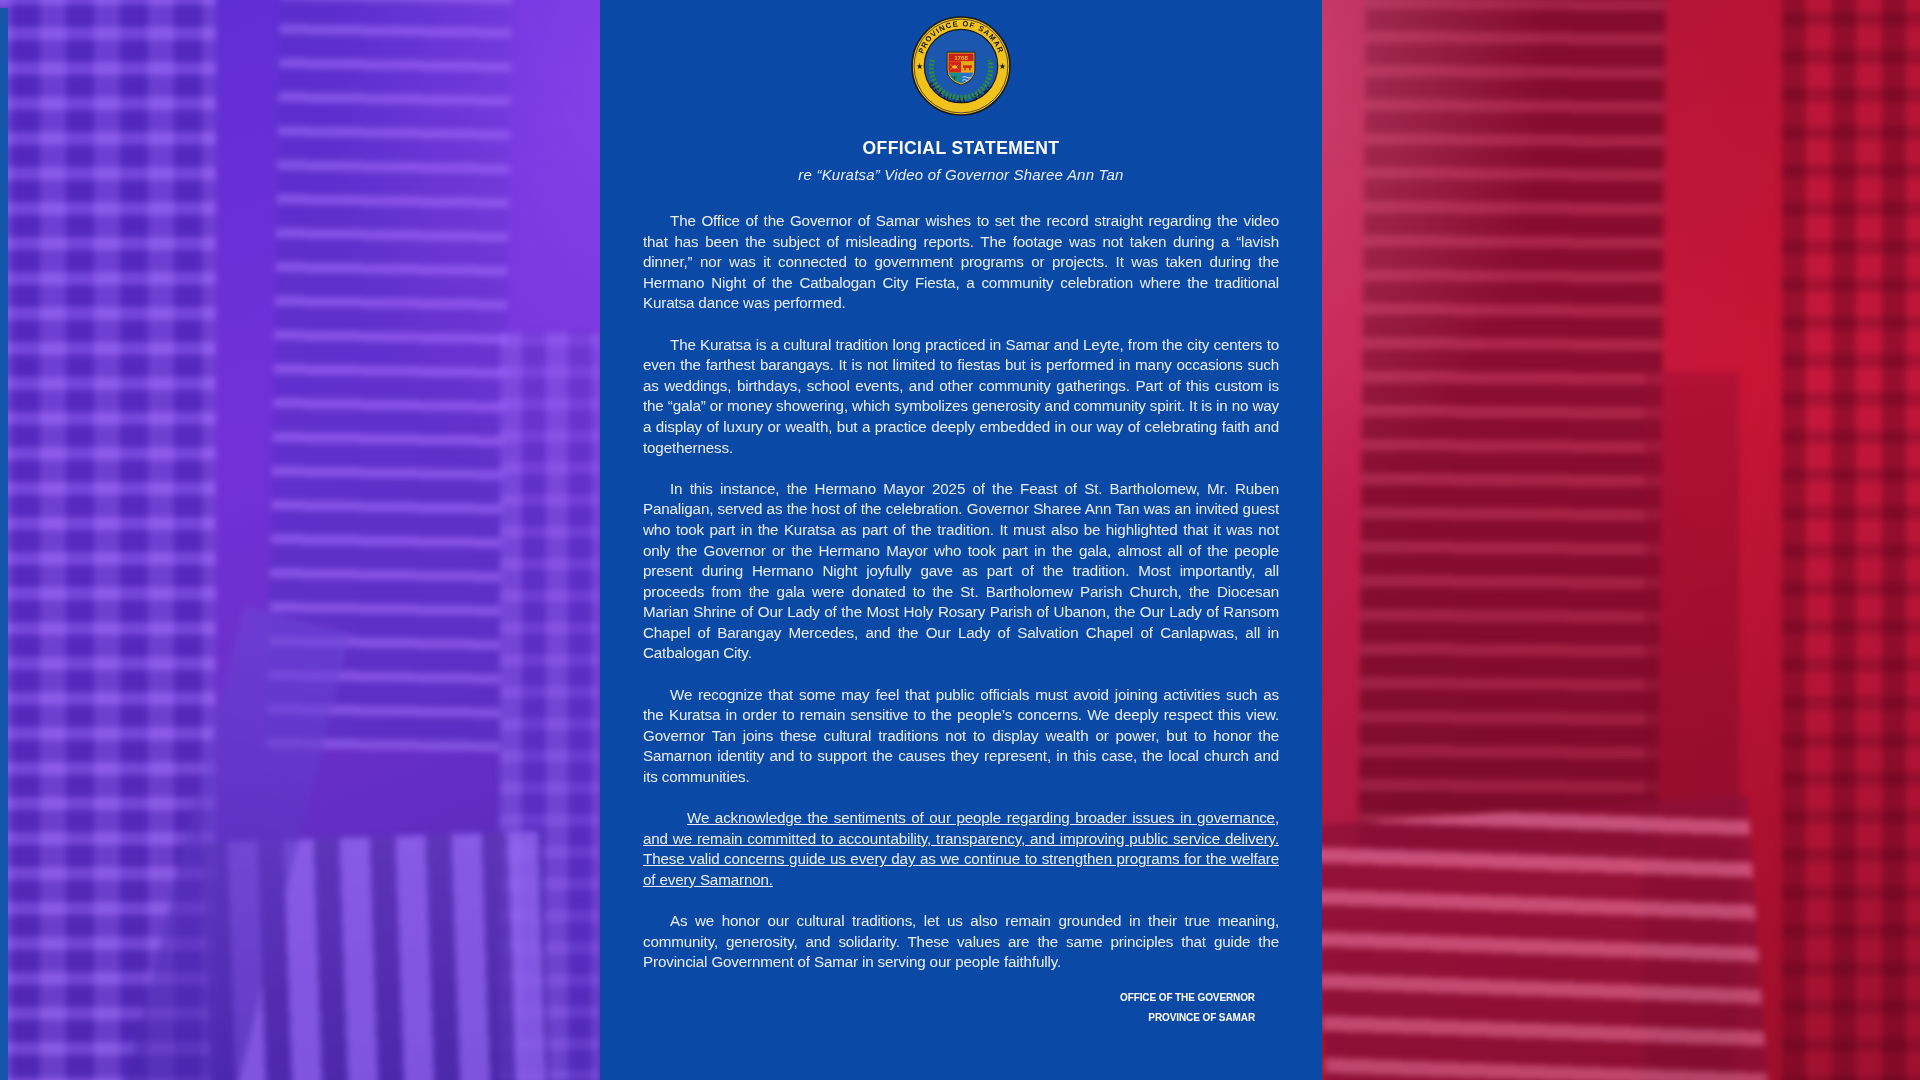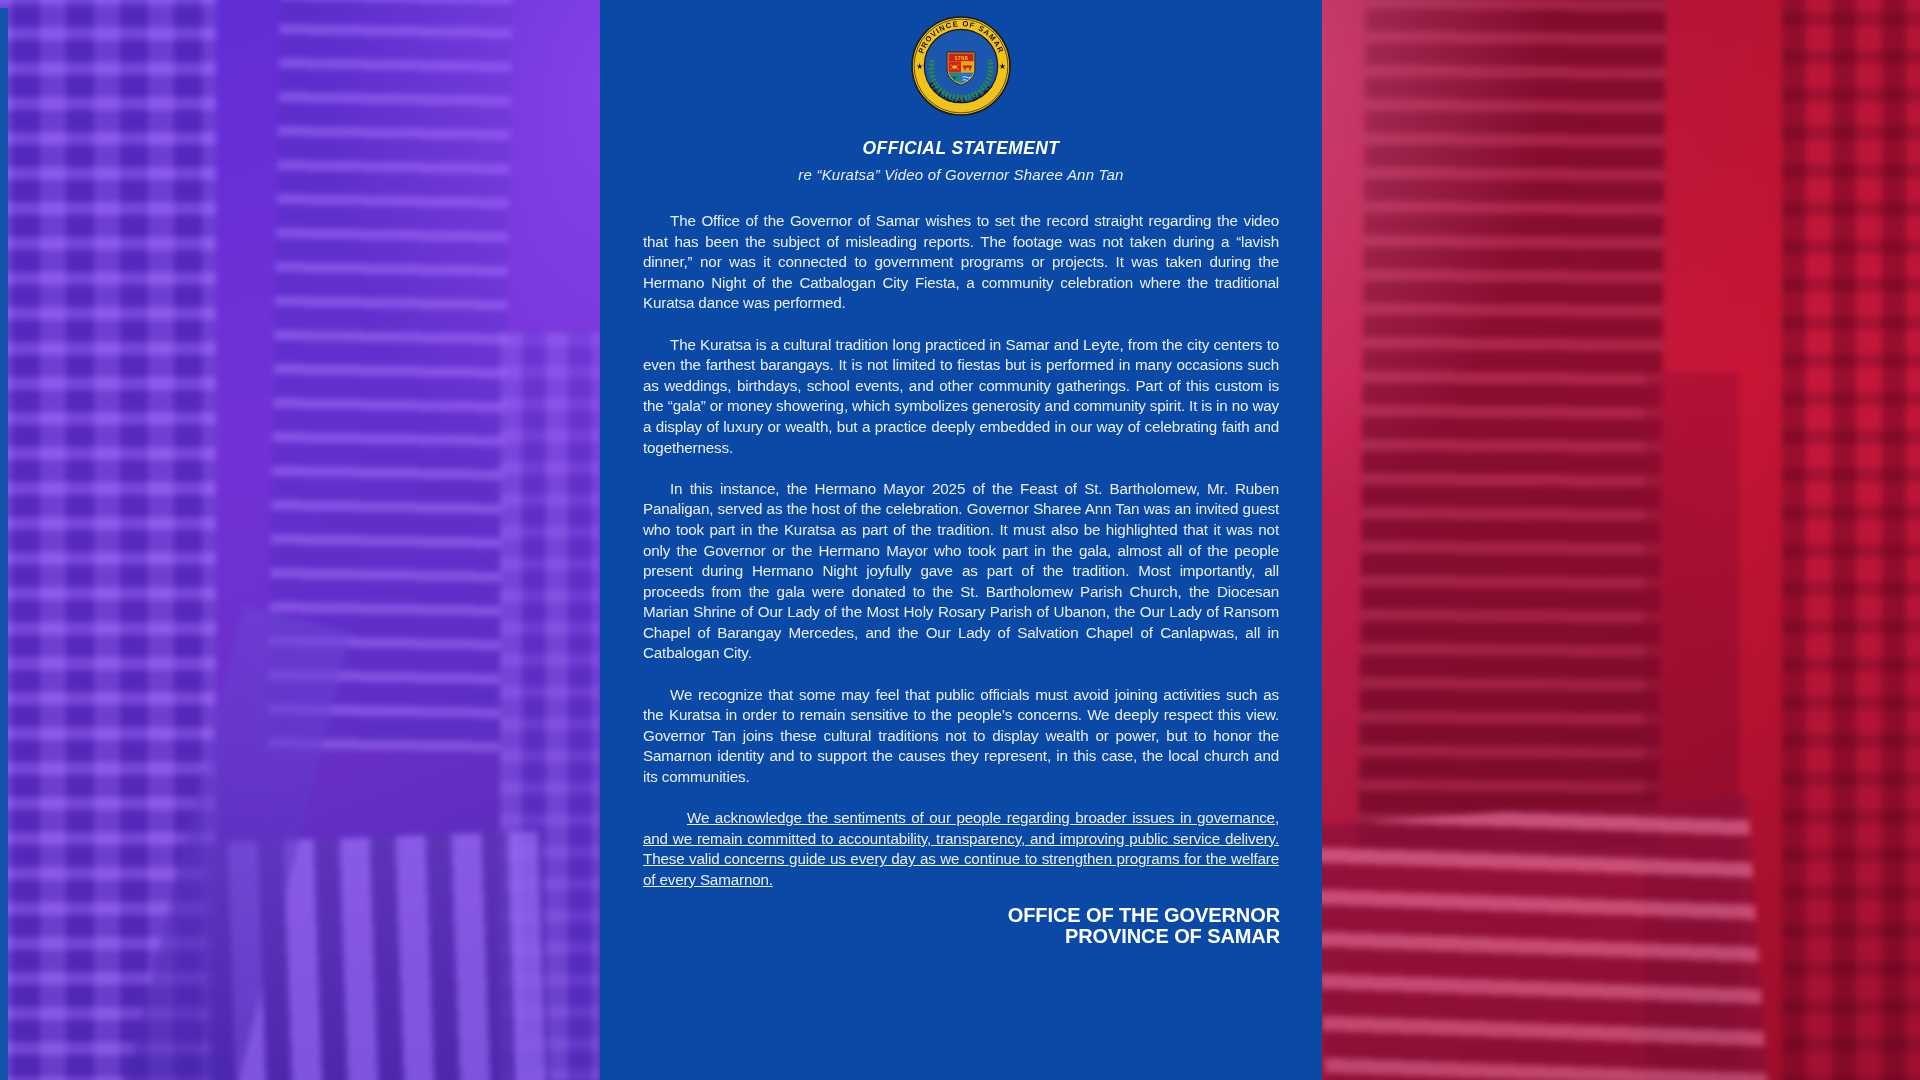--- a/index.html
+++ b/index.html
@@ -98,36 +98,36 @@
   }
 
   
   .panel {
     position:absolute; left:600px; top:0; width:722px; height:1080px;
     background:#0a4aa6;
   }
   .seal-wrap { width:102px; height:102px; margin:15px auto 0; }
   .stmt-title {
     margin:21px 0 0; text-align:center; color:#ffffff;
-    font-size:17.5px; font-weight:bold; letter-spacing:.4px;font-style:italic;
+    font-size:17.5px; font-weight:bold; letter-spacing:.4px;
   }
   .stmt-subtitle {
     margin:7px 0 0; text-align:center; color:#e9eefa;
     font-size:15px; font-style:italic; letter-spacing:.2px;
   }
   .content {
     margin:28px 43px 0; color:#e9eef8;
     font-size:15.2px; line-height:20.6px; letter-spacing:-.15px;
     text-align:justify;
   }
   .content p { margin:0 0 20.6px; text-indent:27px; }
   .content p.indent-lg { text-indent:44px;text-decoration:underline; }
   .signoff {
-    margin:-6px 42px 0; text-align:right; color:#ffffff;
-    font-size:20px; font-weight:bold; line-height:20.6px; letter-spacing:-.1px;
+    margin:-6px 67px 0; text-align:right; color:#ffffff;
+    font-size:10px; font-weight:bold; line-height:20.6px; letter-spacing:-.1px;
   }
 </style>
 </head>
 <body>
 
 <div class="stage">
 
   <div class="bg-left">
     <div class="blur-layer">
       <div class="bl-tower-a"></div>
@@ -203,20 +203,21 @@
 
     <div class="stmt-title">OFFICIAL STATEMENT</div>
     <div class="stmt-subtitle">re “Kuratsa” Video of Governor Sharee Ann Tan</div>
 
     <div class="content">
       <p>The Office of the Governor of Samar wishes to set the record straight regarding the video that has been the subject of misleading reports. The footage was not taken during a “lavish dinner,” nor was it connected to government programs or projects. It was taken during the Hermano Night of the Catbalogan City Fiesta, a community celebration where the traditional Kuratsa dance was performed.</p>
       <p>The Kuratsa is a cultural tradition long practiced in Samar and Leyte, from the city centers to even the farthest barangays. It is not limited to fiestas but is performed in many occasions such as weddings, birthdays, school events, and other community gatherings. Part of this custom is the “gala” or money showering, which symbolizes generosity and community spirit. It is in no way a display of luxury or wealth, but a practice deeply embedded in our way of celebrating faith and togetherness.</p>
       <p>In this instance, the Hermano Mayor 2025 of the Feast of St. Bartholomew, Mr. Ruben Panaligan, served as the host of the celebration. Governor Sharee Ann Tan was an invited guest who took part in the Kuratsa as part of the tradition. It must also be highlighted that it was not only the Governor or the Hermano Mayor who took part in the gala, almost all of the people present during Hermano Night joyfully gave as part of the tradition. Most importantly, all proceeds from the gala were donated to the St. Bartholomew Parish Church, the Diocesan Marian Shrine of Our Lady of the Most Holy Rosary Parish of Ubanon, the Our Lady of Ransom Chapel of Barangay Mercedes, and the Our Lady of Salvation Chapel of Canlapwas, all in Catbalogan City.</p>
       <p>We recognize that some may feel that public officials must avoid joining activities such as the Kuratsa in order to remain sensitive to the people’s concerns. We deeply respect this view. Governor Tan joins these cultural traditions not to display wealth or power, but to honor the Samarnon identity and to support the causes they represent, in this case, the local church and its communities.</p>
       <p class="indent-lg">We acknowledge the sentiments of our people regarding broader issues in governance, and we remain committed to accountability, transparency, and improving public service delivery. These valid concerns guide us every day as we continue to strengthen programs for the welfare of every Samarnon.</p>
+      <p>As we honor our cultural traditions, let us also remain grounded in their true meaning, community, generosity, and solidarity. These values are the same principles that guide the Provincial Government of Samar in serving our people faithfully.</p>
     </div>
 
     <div class="signoff">
       <div>OFFICE OF THE GOVERNOR</div>
       <div>PROVINCE OF SAMAR</div>
     </div>
 
   </div>
 </div>
 

